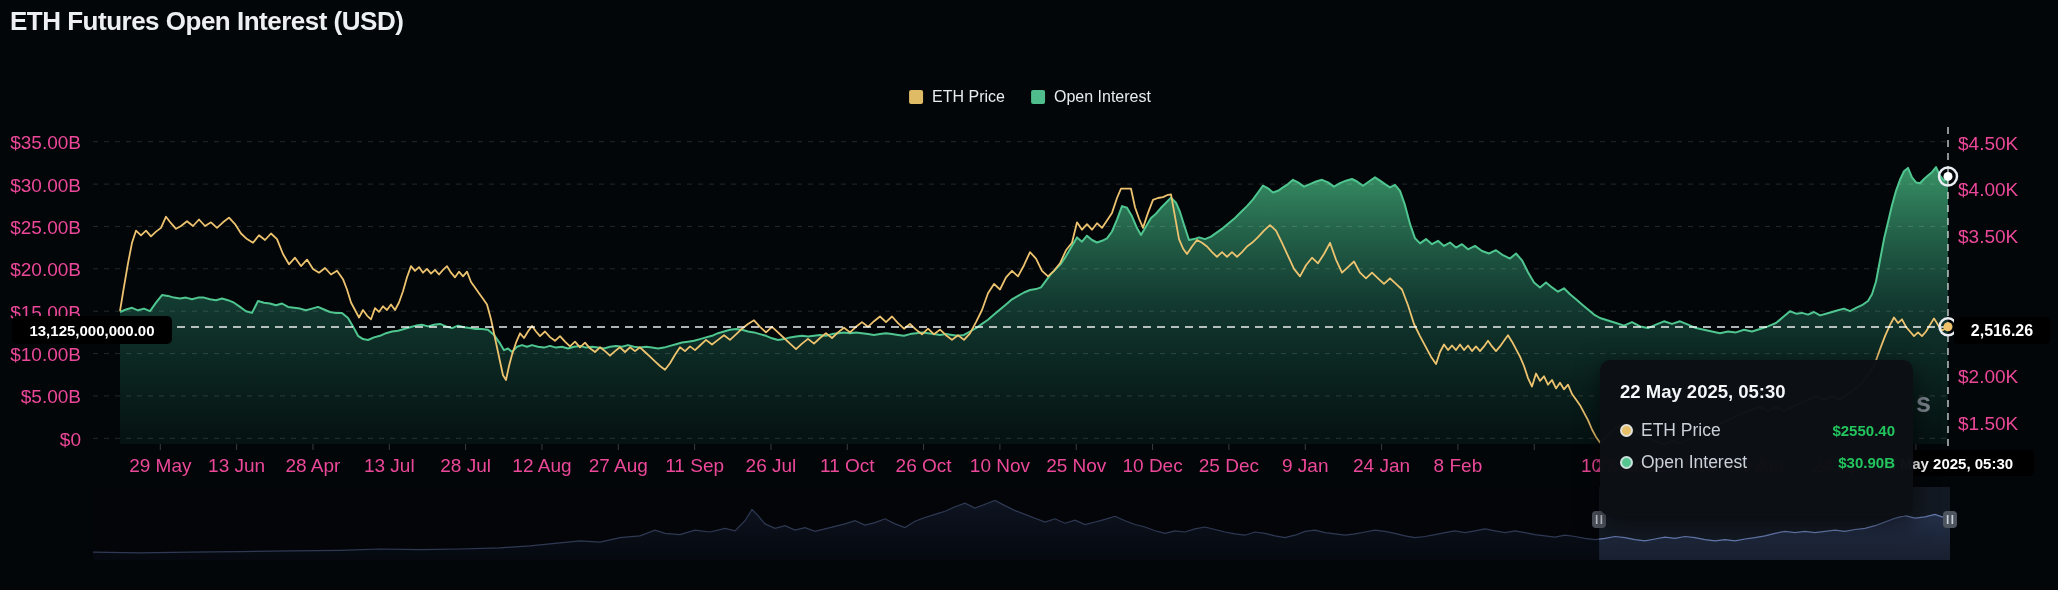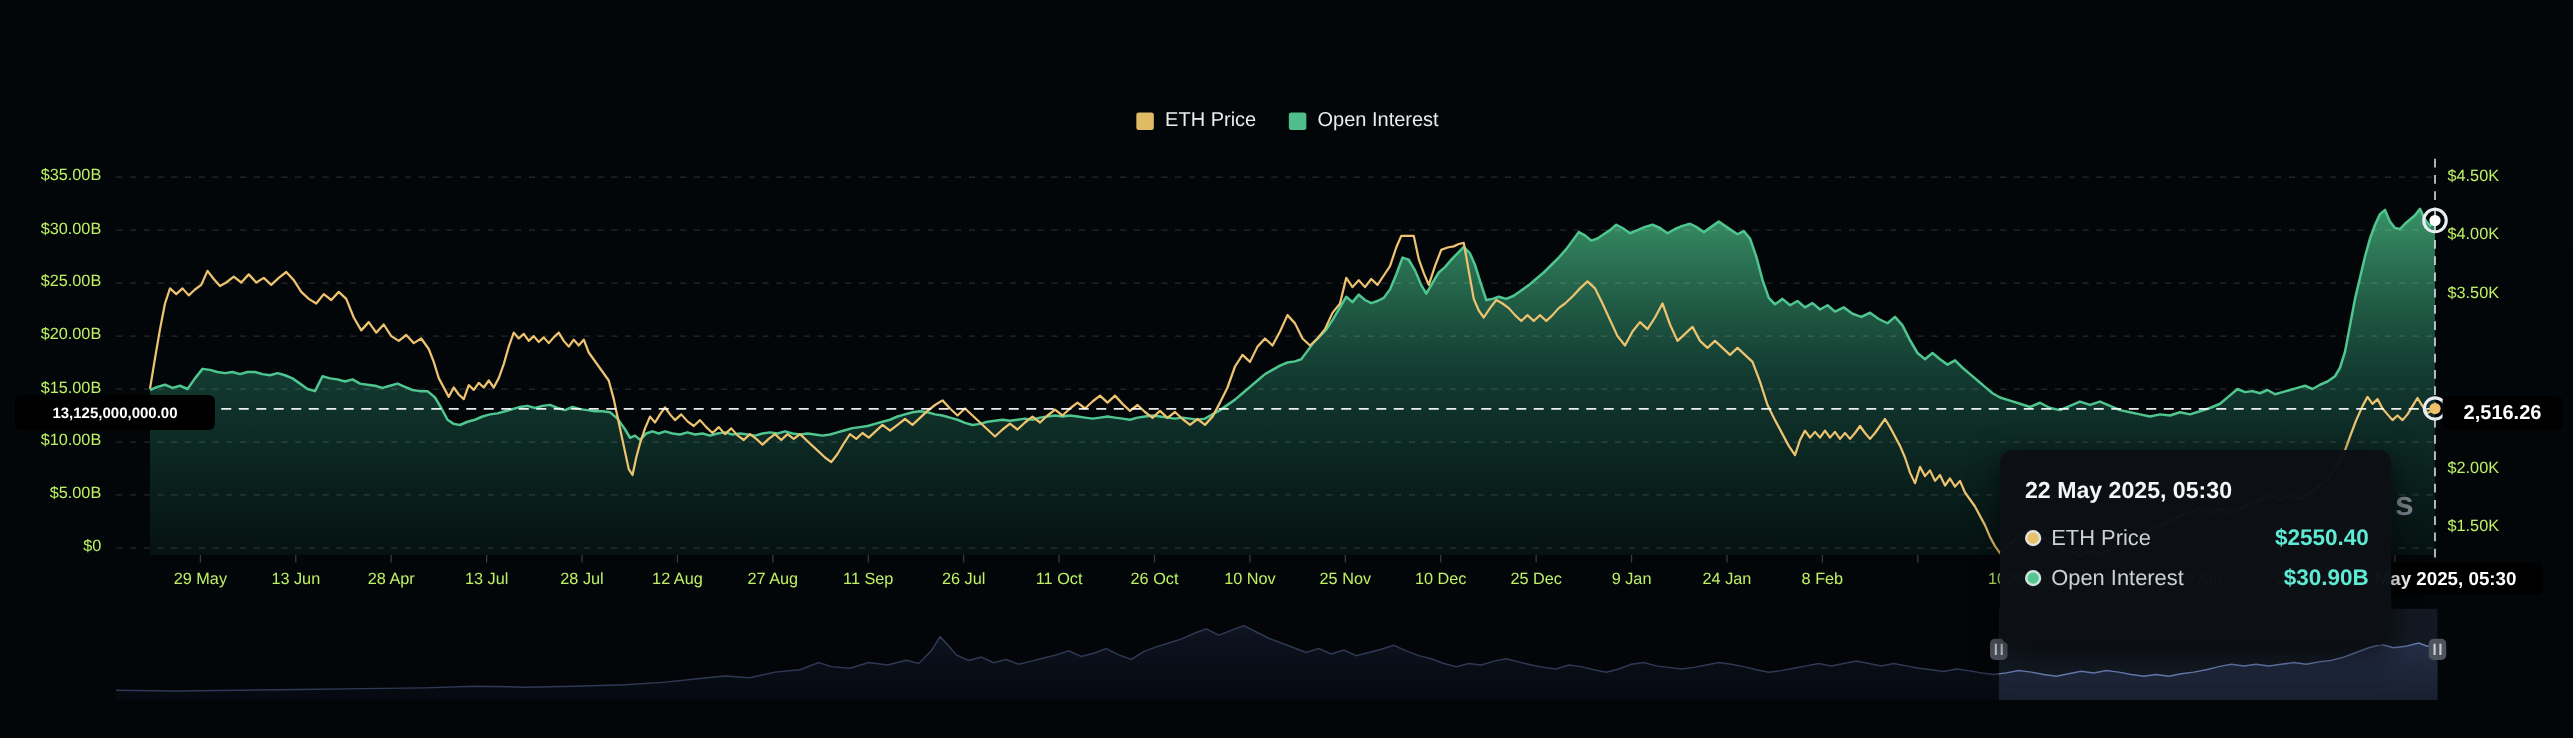--- a/index.html
+++ b/index.html
@@ -6,44 +6,45 @@
   #stage{position:relative;width:2058px;height:590px;background:#030609;overflow:hidden;
          font-family:"Liberation Sans","DejaVu Sans",sans-serif;}
   .title{position:absolute;left:10px;top:6px;font-size:26px;font-weight:bold;color:#EDEFF2;letter-spacing:-0.5px;}
   #legend{position:absolute;left:1030px;top:88px;transform:translateX(-50%);display:flex;gap:26px;align-items:center;z-index:12;}
   .legend-item{display:flex;align-items:center;gap:9px;cursor:pointer;}
   .legend-swatch{width:14px;height:14px;border-radius:2px;}
   .legend-swatch.gold{background:#E0BB66;}
   .legend-swatch.green{background:#50BE8C;}
   .legend-label{font-size:16px;color:#E9EBEE;}
   svg#chart-svg{position:absolute;left:0;top:0;z-index:1;}
-  .axis-label{position:absolute;font-size:13px;color:#bef264;z-index:10;white-space:nowrap;}
+  .axis-label{position:absolute;font-size:19px;color:#ec4899;z-index:10;white-space:nowrap;}
   .axis-label.left{width:81px;text-align:right;}
   .axis-label.x{transform:translateX(-50%);}
   .cross-box{position:absolute;background:#000;color:#FFF;font-weight:bold;border-radius:5px;
              display:flex;align-items:center;justify-content:center;z-index:20;white-space:nowrap;}
-  #cross-left{left:12px;top:316px;width:160px;height:28px;font-size:12px;}
+  #cross-left{left:12px;top:316px;width:160px;height:28px;font-size:15px;}
   #cross-right{left:1954px;top:317px;width:96px;height:27px;font-size:16px;border-radius:4px;}
   #cross-bottom{left:1858px;top:450px;width:176px;height:26px;font-size:15px;border-radius:4px;}
   #watermark-s{position:absolute;left:1916px;top:388px;font-size:27px;font-weight:bold;color:#7A828C;z-index:8;}
   #tooltip{position:absolute;left:1600px;top:360px;width:313px;height:156px;background:rgba(12,15,20,0.98);
            border-radius:10px;z-index:30;box-shadow:0 6px 24px rgba(0,0,0,0.6);box-sizing:border-box;
            padding:21px 18px 0 20px;}
   #tooltip .tt-title{font-size:18.5px;font-weight:bold;color:#F4F6F8;margin-bottom:17px;}
   .tt-row{display:flex;align-items:center;margin-bottom:11px;}
   .tt-bullet{width:9px;height:9px;border-radius:50%;border:2.5px solid rgba(225,230,236,0.85);margin-right:8px;flex:0 0 auto;}
   .tt-bullet.gold{background:#E8C06A;}
   .tt-bullet.green{background:#56C690;}
   .tt-label{font-size:17.5px;color:#CBD1D9;}
-  .tt-value{font-size:18px;font-weight:bold;color:#5eead4;margin-left:auto;}
+  .tt-value{font-size:15px;font-weight:bold;color:#22c55e;margin-left:auto;}
 </style>
 </head>
 <body>
 
 <div id="stage">
+  <div class="title">ETH Futures Open Interest (USD)</div>
 
   <div id="legend">
     <div class="legend-item">
       <span class="legend-swatch gold"></span>
       <span class="legend-label">ETH Price</span>
     </div>
     <div class="legend-item">
       <span class="legend-swatch green"></span>
       <span class="legend-label">Open Interest</span>
     </div>

